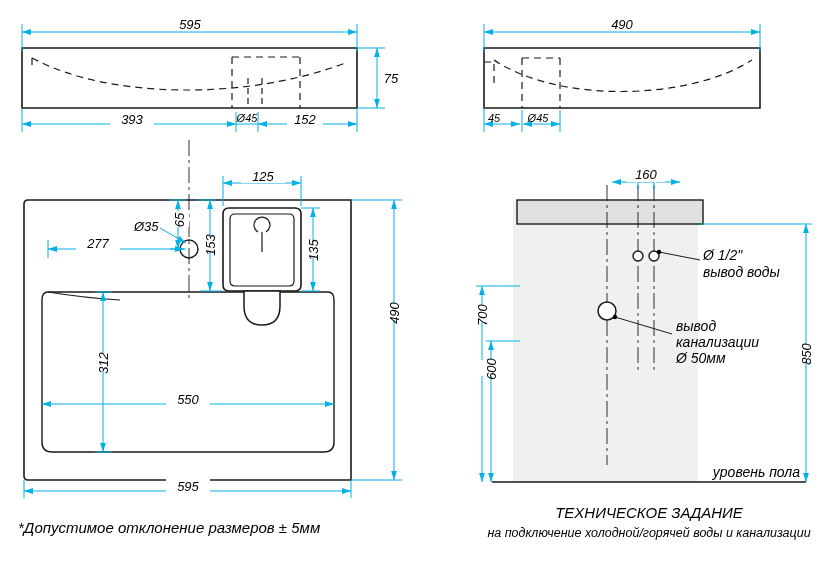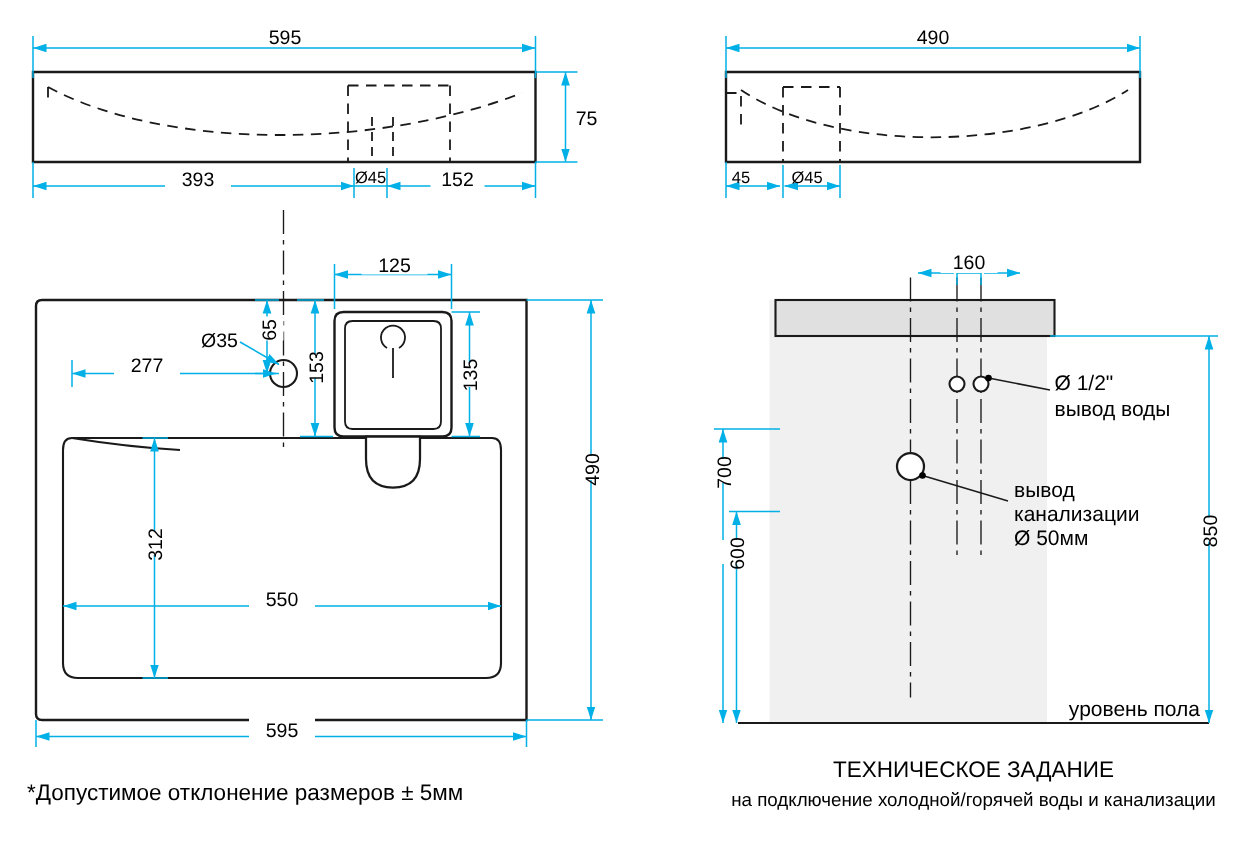--- a/index.html
+++ b/index.html
@@ -12,20 +12,21 @@
     height: 567px;
     font-family: "Liberation Sans", sans-serif;
     position: relative;
     overflow: hidden;
   }
   #stage {
     position: absolute;
     left: 0; top: 0;
     width: 762px;
     height: 567px;
+    font-style: italic;
   }
   svg.drawing {
     position: absolute;
     left: 0; top: 0;
     width: 830px;
     height: 567px;
   }
   .dim-text {
     font-family: "Liberation Sans", sans-serif;
     font-size: 13px;

